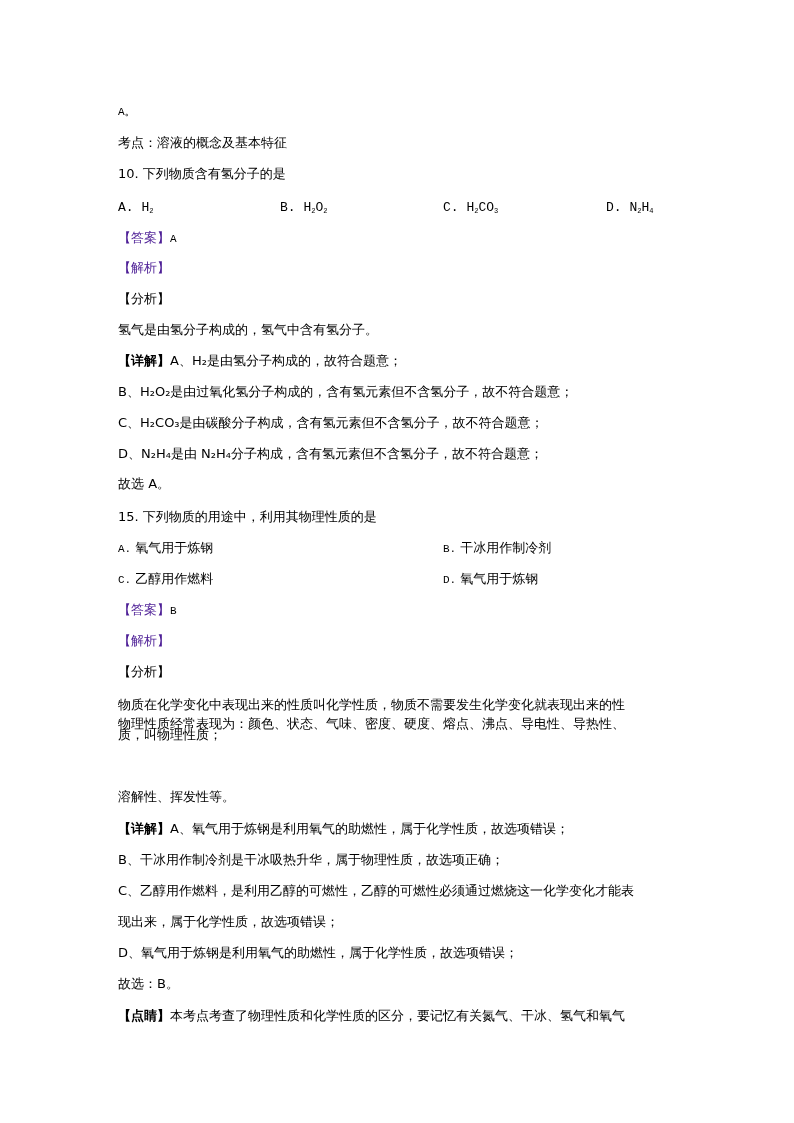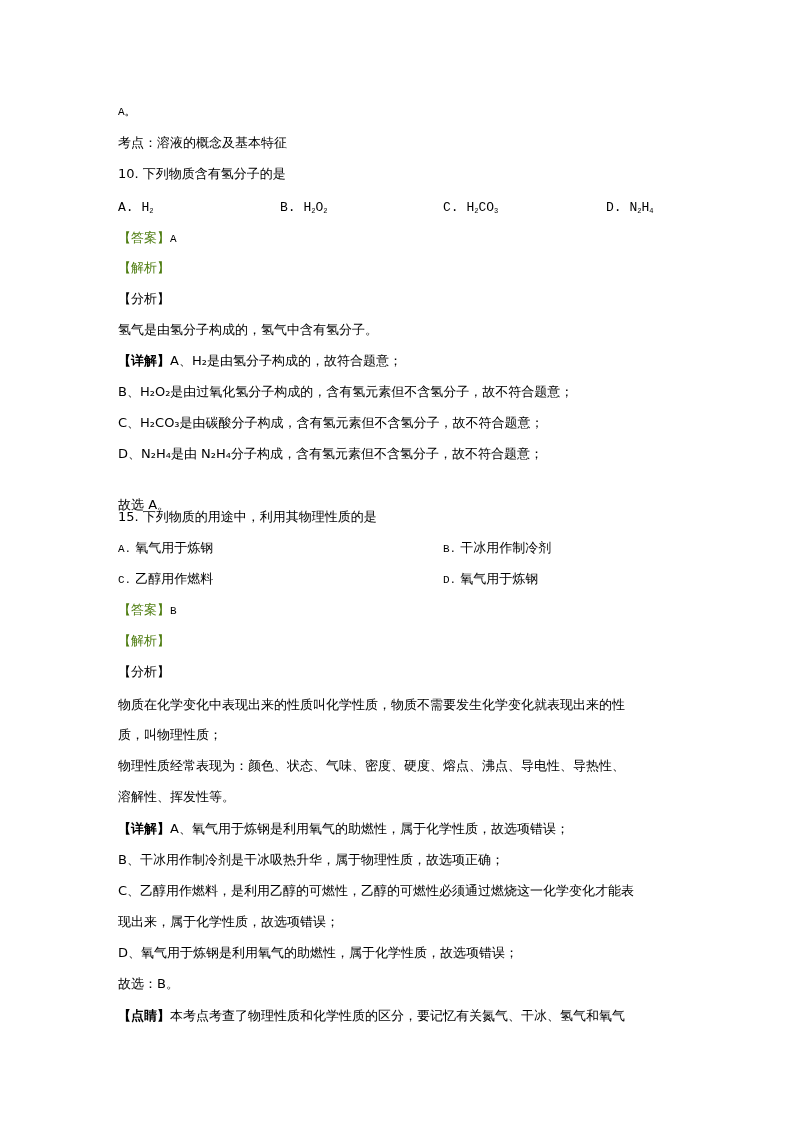--- a/index.html
+++ b/index.html
@@ -1,20 +1,20 @@
 <!DOCTYPE html>
 <html><head>
   <meta charset="utf-8">
   <style>
     html, body { margin: 0; padding: 0; background: #ffffff; }
     body { width: 794px; height: 1123px; position: relative; overflow: hidden;
            font-family: "DejaVu Sans", "Liberation Sans", sans-serif; color: #000; }
     .line { position: absolute; left: 118px; font-size: 13px; line-height: 16px; white-space: nowrap; }
     .latin { font-family: "Liberation Mono", "DejaVu Sans Mono", monospace; font-size: 11px; }
-    .blue { color: #4d7c0f; }
+    .blue { color: #4c1d95; }
     .bold { font-weight: bold; }
     sub { font-size: 7px; vertical-align: -2px; color: #000; }
     .opt { position: absolute; font-size: 13px; line-height: 16px; white-space: nowrap; }
   </style>
 </head>
 <body>
 
 <div>
   <div class="line latin" style="top:104px;">A。</div>
   <div class="line" style="top:135px;font-family:Liberation Serif, serif;">考点：溶液的概念及基本特征</div>
@@ -26,34 +26,34 @@
   <div class="opt latin" style="top:200px; left:606px;"><span>D.</span> N<sub>2</sub>H<sub>4</sub></div>
 
   <div class="line" style="top:230px;"><span class="blue">【答案】</span><span class="latin">A</span></div>
   <div class="line blue" style="top:260px;">【解析】</div>
   <div class="line" style="top:291px;">【分析】</div>
   <div class="line" style="top:322px;">氢气是由氢分子构成的，氢气中含有氢分子。</div>
   <div class="line" style="top:353px;"><span class="bold">【详解】</span><span>A、H₂是由氢分子构成的，故符合题意；</span></div>
   <div class="line" style="top:384px;">B、H₂O₂是由过氧化氢分子构成的，含有氢元素但不含氢分子，故不符合题意；</div>
   <div class="line" style="top:415px;">C、H₂CO₃是由碳酸分子构成，含有氢元素但不含氢分子，故不符合题意；</div>
   <div class="line" style="top:446px;">D、N₂H₄是由 N₂H₄分子构成，含有氢元素但不含氢分子，故不符合题意；</div>
-  <div class="line" style="top:497px;text-align:center;">故选 A。</div>
+  <div class="line" style="top:476px;text-align:center;">故选 A。</div>
 
   <div class="line" style="top:509px;">15. 下列物质的用途中，利用其物理性质的是</div>
   <div class="opt" style="top:540px; left:118px;"><span class="latin">A.</span> <span>氧气用于炼钢</span></div>
   <div class="opt" style="top:540px; left:443px;"><span class="latin">B.</span> <span>干冰用作制冷剂</span></div>
   <div class="opt" style="top:571px; left:118px;"><span class="latin">C.</span> <span>乙醇用作燃料</span></div>
   <div class="opt" style="top:571px; left:443px;"><span class="latin">D.</span> <span>氧气用于炼钢</span></div>
 
   <div class="line" style="top:602px;"><span class="blue">【答案】</span><span class="latin">B</span></div>
   <div class="line blue" style="top:633px;">【解析】</div>
   <div class="line" style="top:664px;">【分析】</div>
   <div class="line" style="top:697px;">物质在化学变化中表现出来的性质叫化学性质，物质不需要发生化学变化就表现出来的性</div>
   <div class="line" style="top:727px;">质，叫物理性质；</div>
-  <div class="line" style="top:758px;font-family:Liberation Serif, serif;">物理性质经常表现为：颜色、状态、气味、密度、硬度、熔点、沸点、导电性、导热性、</div>
+  <div class="line" style="top:716px;font-family:Liberation Serif, serif;">物理性质经常表现为：颜色、状态、气味、密度、硬度、熔点、沸点、导电性、导热性、</div>
   <div class="line" style="top:789px;">溶解性、挥发性等。</div>
   <div class="line" style="top:821px;"><span class="bold">【详解】</span><span>A、氧气用于炼钢是利用氧气的助燃性，属于化学性质，故选项错误；</span></div>
   <div class="line" style="top:852px;">B、干冰用作制冷剂是干冰吸热升华，属于物理性质，故选项正确；</div>
   <div class="line" style="top:883px;">C、乙醇用作燃料，是利用乙醇的可燃性，乙醇的可燃性必须通过燃烧这一化学变化才能表</div>
   <div class="line" style="top:914px;">现出来，属于化学性质，故选项错误；</div>
   <div class="line" style="top:945px;text-align:right;">D、氧气用于炼钢是利用氧气的助燃性，属于化学性质，故选项错误；</div>
   <div class="line" style="top:976px;">故选：B。</div>
   <div class="line" style="top:1008px;"><span class="bold">【点睛】</span><span>本考点考查了物理性质和化学性质的区分，要记忆有关氮气、干冰、氢气和氧气</span></div>
 </div>
 

